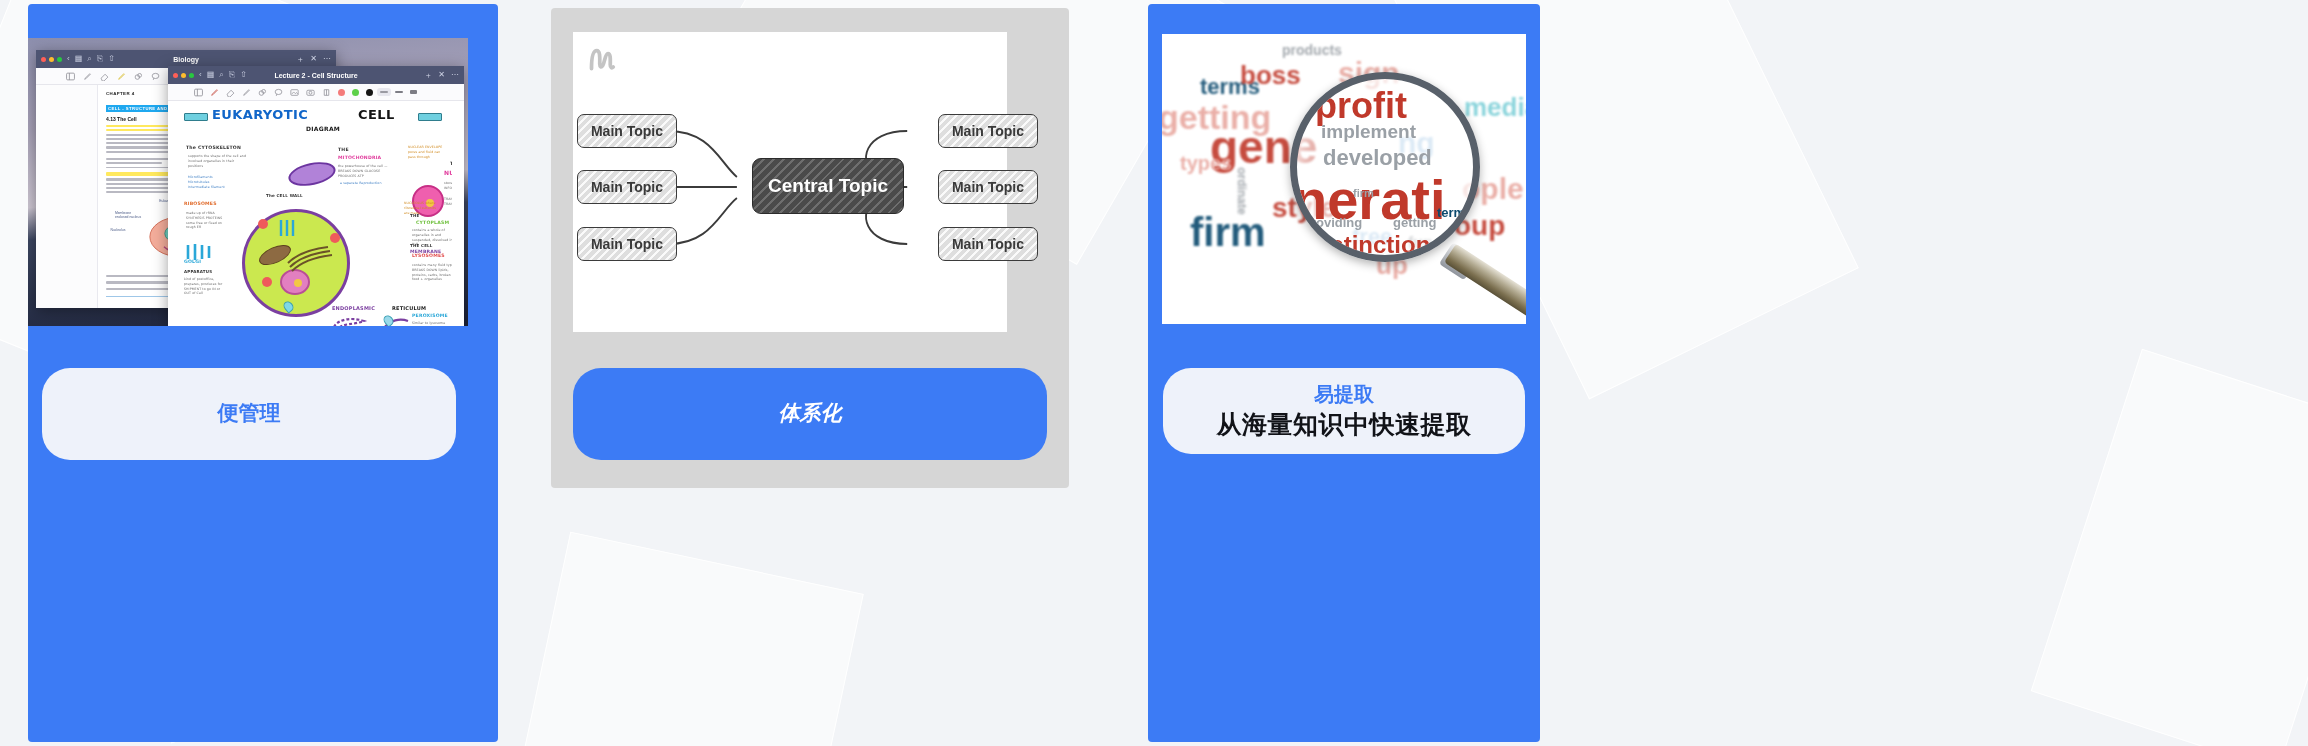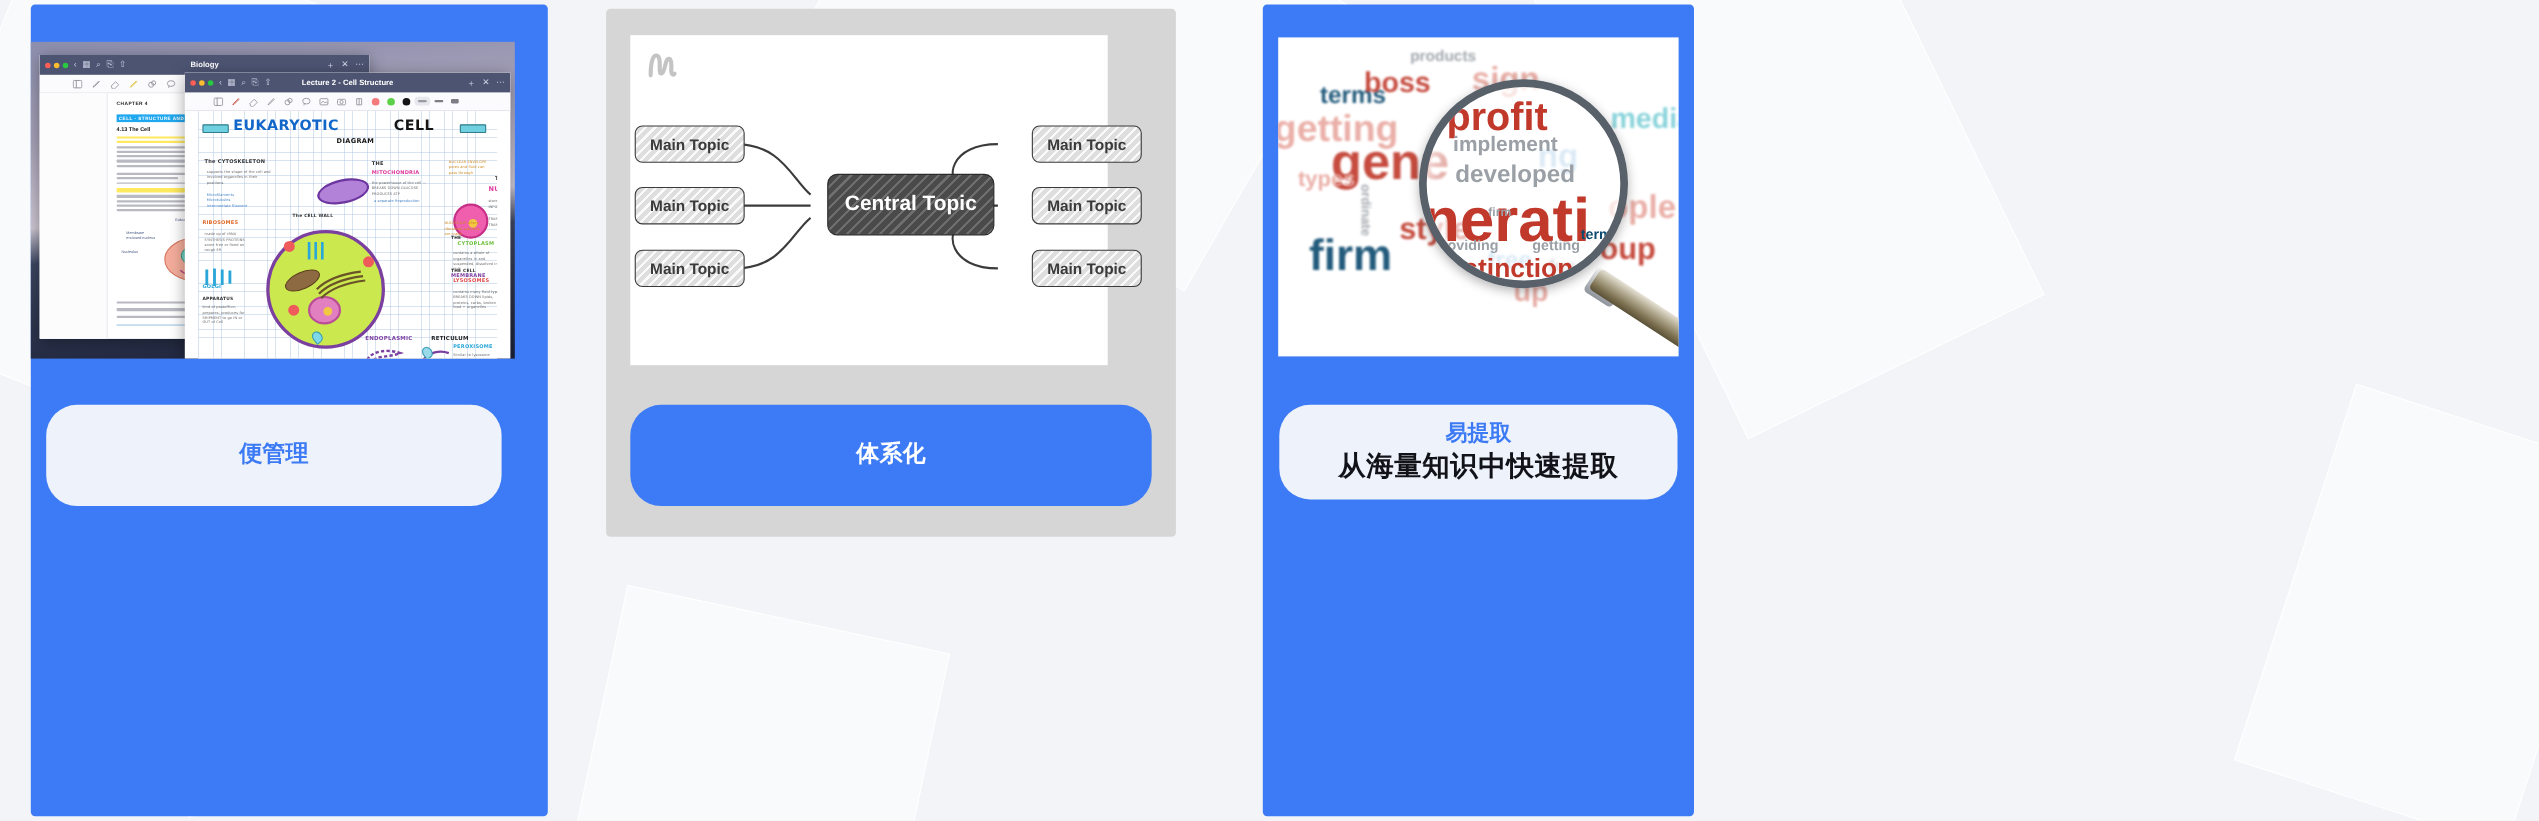--- a/index.html
+++ b/index.html
@@ -51,21 +51,21 @@
 
   .cap-light .kicker   { color: #3c7bf5; }
   .cap-light .headline { color: #111318; }
   .cap-blue  .kicker   { color: #ffffff; }
   .cap-blue  .headline { color: #ffffff; }
 
   #caption-1 { left: 42px;  top: 368px; width: 414px; height: 92px; }
   #caption-1 .kicker   { font-size: 21px; margin-bottom: 3px; }
   #caption-1 .headline { font-size: 27px; }
 
-  #caption-2 { left: 573px; top: 368px; width: 474px; height: 92px; }
+  #caption-2 { left: 573px; top: 368px; width: 474px; height: 92px; font-style: italic; }
   #caption-2 .kicker   { font-size: 21px; margin-bottom: 3px; }
   #caption-2 .headline { font-size: 27px; }
 
   #caption-3 { left: 1163px; top: 368px; width: 362px; height: 86px; }
   #caption-3 .kicker   { font-size: 20px; margin-bottom: 3px; }
   #caption-3 .headline { font-size: 25px; }
 
   
   .shot1 {
     position: absolute; left: 28px; top: 38px; width: 440px; height: 288px;

